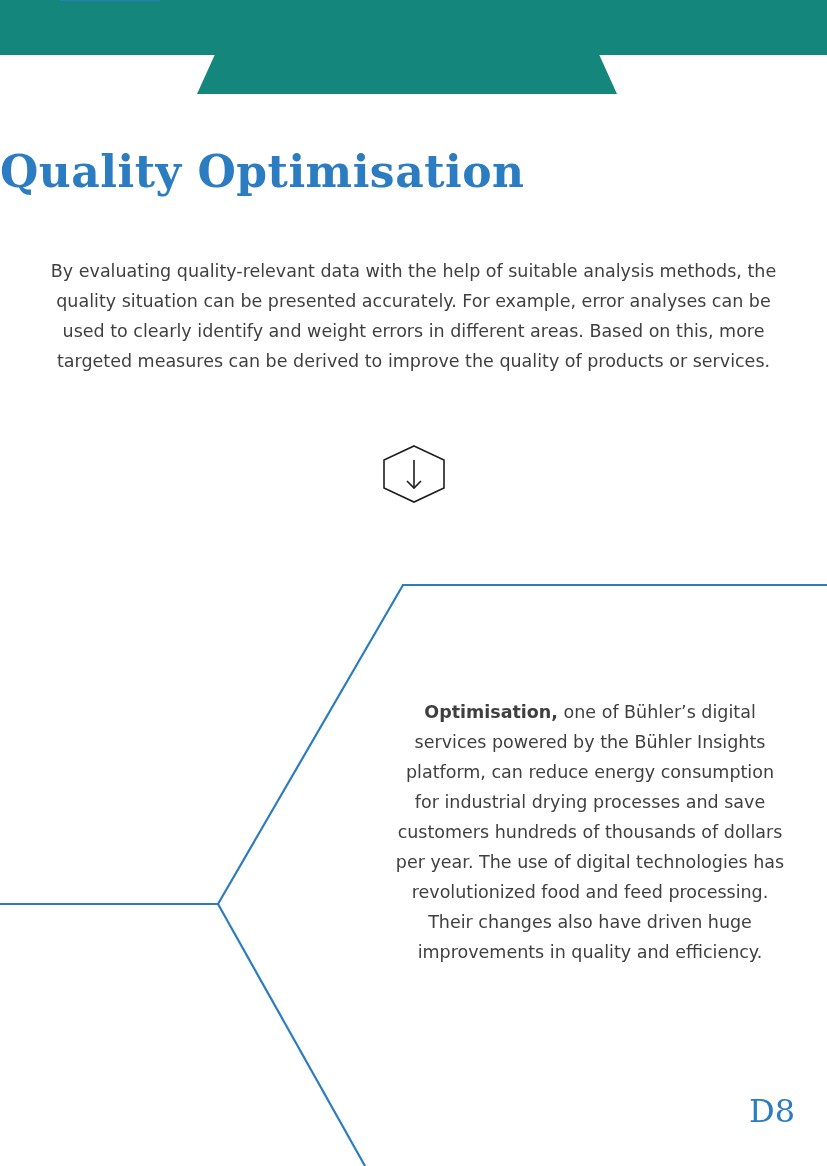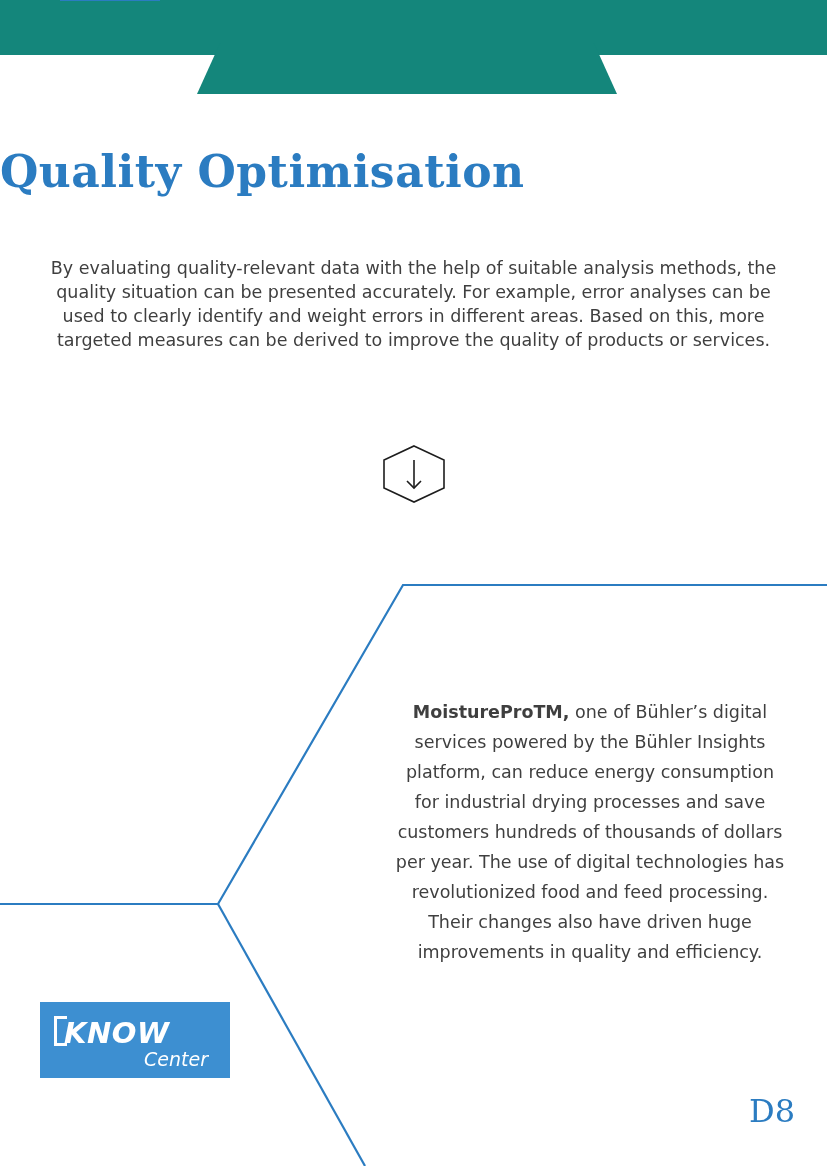--- a/index.html
+++ b/index.html
@@ -74,21 +74,21 @@
 
   
   .intro {
     position: absolute;
     top: 256px;
     left: 48px;
     width: 731px;
     text-align: center;
     color: #3f3f3f;
     font-size: 17.5px;
-    line-height: 24px;
+    line-height: 30px;
     font-family: "DejaVu Sans", sans-serif;
   }
 
   
   .arrow-hex {
     position: absolute;
     left: 381px;
     top: 444px;
     width: 66px;
     height: 60px;
@@ -186,24 +186,19 @@
     </svg>
   </div>
 
   <svg class="line-art" viewBox="0 0 827 1166">
     <polyline points="827,585 403,585 218,904 0,904" fill="none" stroke="#2b7cc1" stroke-width="2.2"></polyline>
     <polyline points="218,904 365,1166" fill="none" stroke="#2b7cc1" stroke-width="2.2"></polyline>
     <polyline points="160,0 60,0" fill="none" stroke="#2b7cc1" stroke-width="2.2"></polyline>
   </svg>
 
   <div class="body-text">
-    <b>MoistureProTM,</b><span> one of Bühler’s digital services powered by the Bühler Insights platform, can reduce energy consumption for industrial drying processes and save customers hundreds of thousands of dollars per year. The use of digital technologies has revolutionized food and feed processing. Their changes also have driven huge improvements in quality and efficiency.</span>
+    <b>Optimisation,</b><span> one of Bühler’s digital services powered by the Bühler Insights platform, can reduce energy consumption for industrial drying processes and save customers hundreds of thousands of dollars per year. The use of digital technologies has revolutionized food and feed processing. Their changes also have driven huge improvements in quality and efficiency.</span>
   </div>
 
-  <div class="know-logo">
-    <div class="bracket"></div>
-    <div class="know-word">KNOW</div>
-    <div class="center-word">Center</div>
-  </div>
 
   <div class="page-number">D8</div>
 
 </div>
 
 </body></html>

